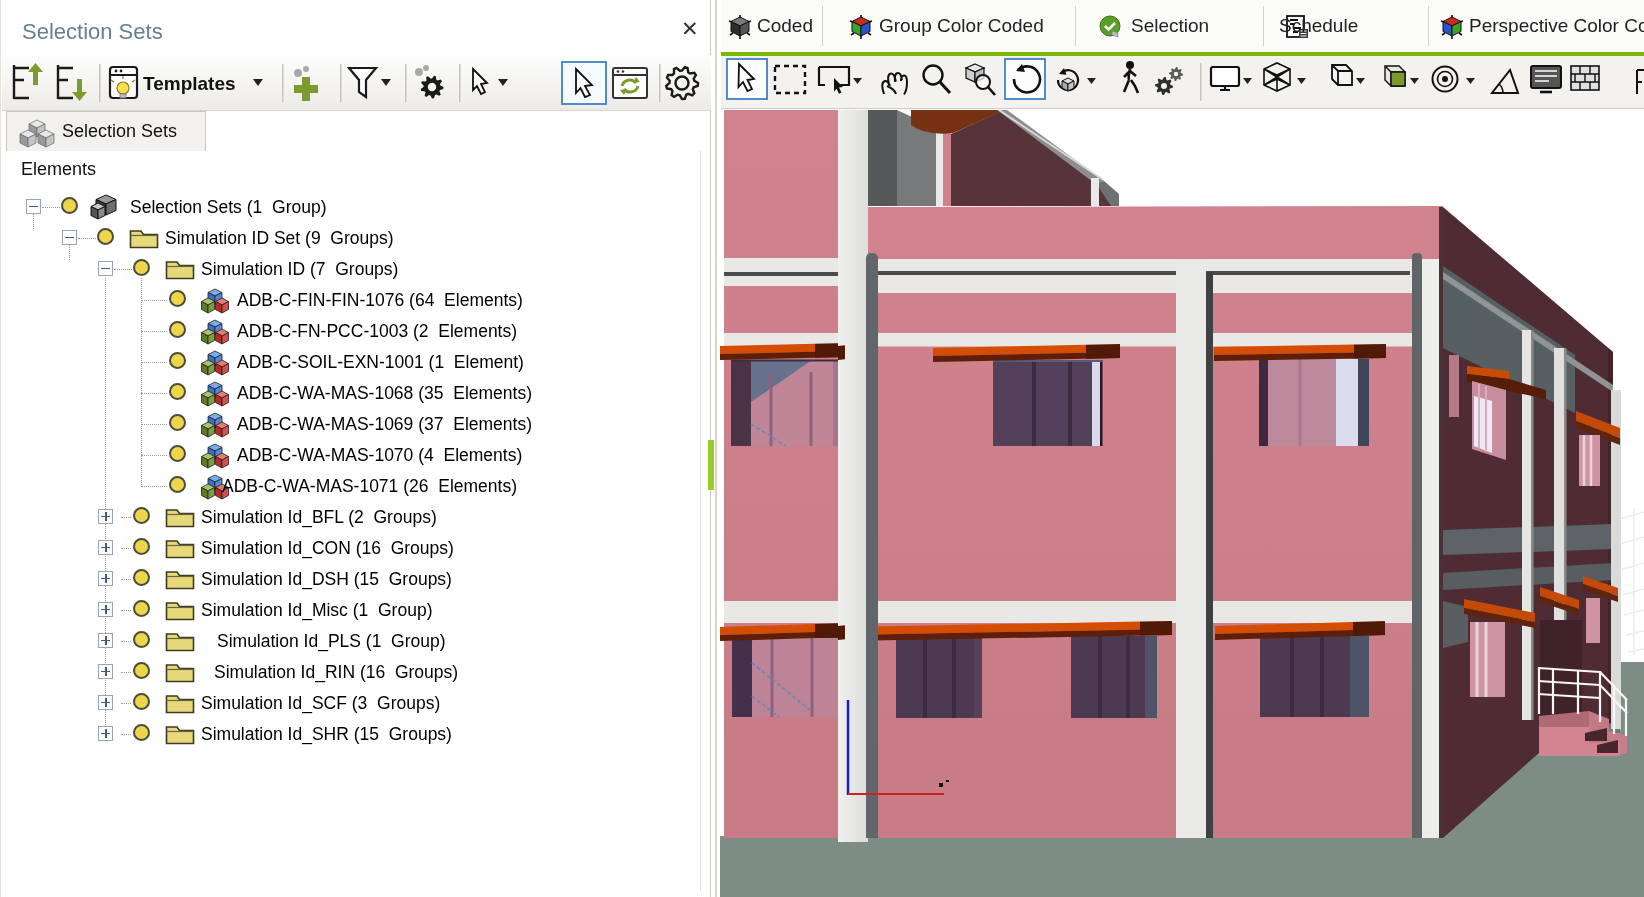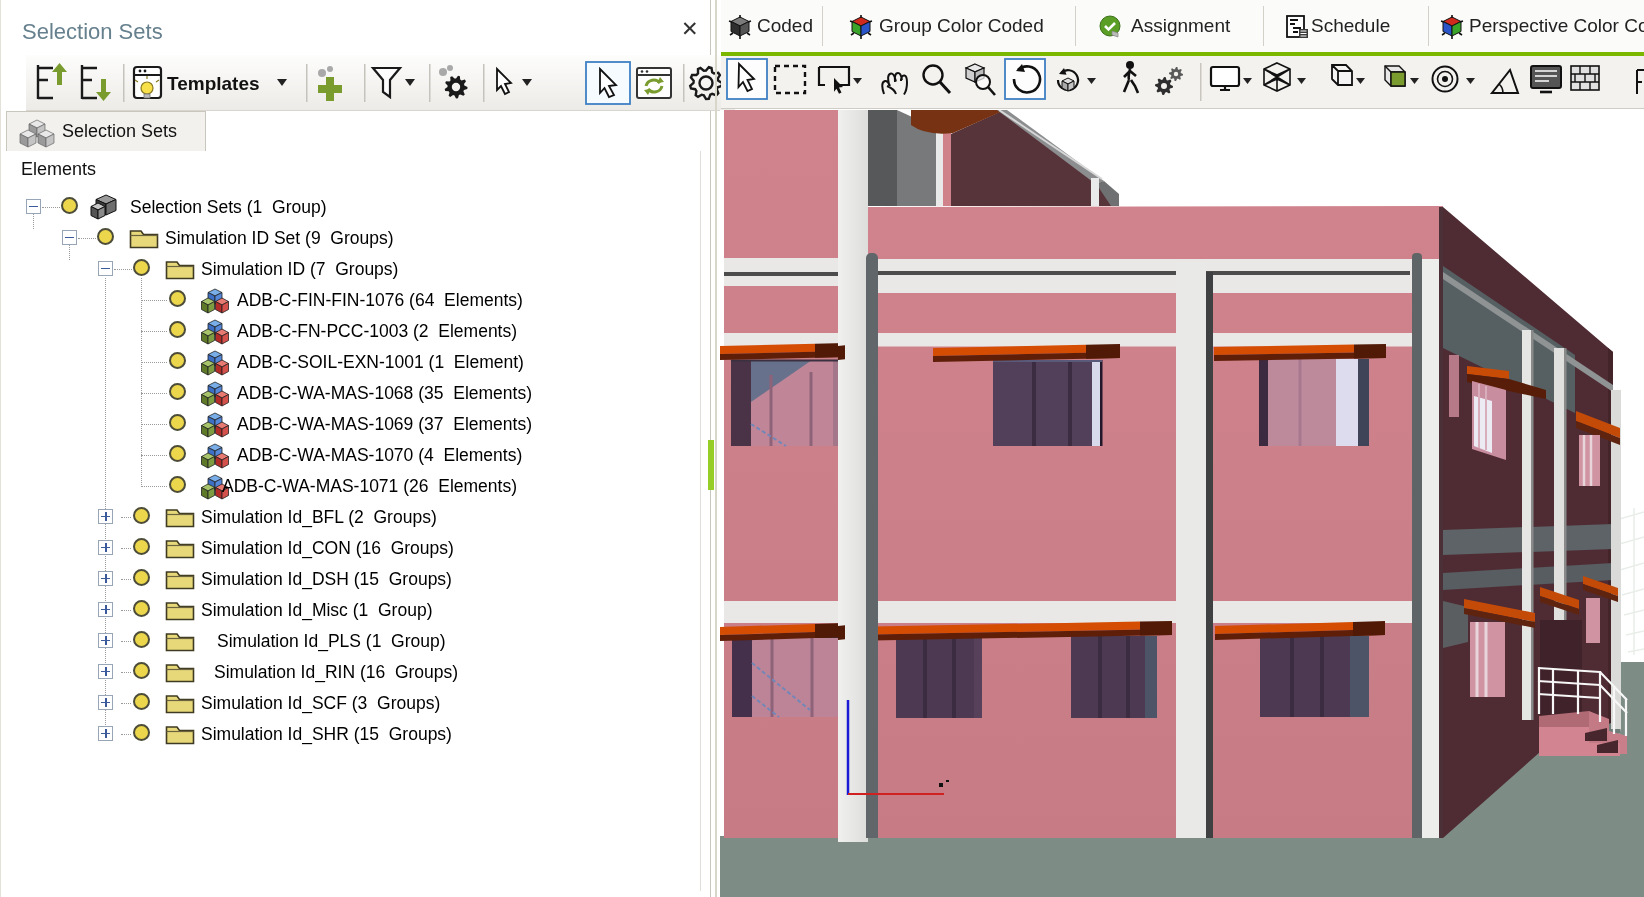--- a/index.html
+++ b/index.html
@@ -1,21 +1,21 @@
 <!DOCTYPE html>
 <html><head>
 <meta charset="utf-8">
 <style>
 html,body{margin:0;padding:0;width:1644px;height:897px;overflow:hidden;background:#fff;
 font-family:"Liberation Sans",sans-serif;}
 *{box-sizing:border-box;}
 #panel{position:absolute;left:0;top:0;width:711px;height:897px;background:#fff;border-left:1px solid #e3e1da;border-right:1px solid #c9c7bd;}
 #ptitle{position:absolute;left:21px;top:19px;font-size:22px;color:#66808e;}
 #pclose{position:absolute;left:680px;top:17px;font-size:21px;color:#333;}
-#ptoolbar{position:absolute;left:1px;top:55px;width:709px;height:56px;background:linear-gradient(#fdfdfc,#edebe7);border-bottom:1px solid #d9d6cf;margin-left:24px;}
+#ptoolbar{position:absolute;left:1px;top:55px;width:709px;height:56px;background:linear-gradient(#fdfdfc,#edebe7);border-bottom:1px solid #d9d6cf;}
 #ptab{position:absolute;left:5px;top:111px;width:200px;height:40px;background:#f2f1ee;border:1px solid #c9c7bd;border-bottom:none;}
 #ptabtxt{position:absolute;left:55px;top:9px;font-size:18px;color:#111;}
 #tree{position:absolute;left:8px;top:151px;width:692px;height:740px;background:#fff;border-right:1px solid #e0ded6;}
 #struct{position:absolute;left:12px;top:8px;font-size:18px;color:#111;}
 .row{position:absolute;height:31px;}
 .lbl{position:absolute;top:5px;font-size:17.5px;color:#000;white-space:nowrap;}
 .ebox{position:absolute;top:7px;width:15px;height:15px;background:#fff;border:1px solid #97a5b7;}
 .ebox i{position:absolute;left:2px;top:6px;width:9px;height:1.6px;background:#3b5a9b;}
 .ebox b{position:absolute;left:6px;top:2px;width:1.6px;height:9px;background:#3b5a9b;}
 .circ{position:absolute;top:5px;width:17px;height:17px;border-radius:50%;background:#ecd64c;border:2px solid #4c4c38;}
@@ -408,28 +408,28 @@
         <path d="M21 6.5 L12 11 L12 21 L21 16.5 Z" fill="#2a55c8"></path>
         <path d="M12 0 v3 M1 6 l3 1 M23 6 l-3 1 M12 21 v3 M2 20 l3-2 M22 20 l-3-2" stroke="#111" stroke-width="1.6" fill="none"></path>
       </g>
     </svg>
     <div class="rtabtxt" style="left:158px">Group Color Coded</div>
     <svg style="position:absolute;left:377px;top:15px" width="24" height="24" viewBox="0 0 24 24">
       <circle cx="12" cy="11" r="10" fill="#5a9e26" stroke="#3c701a" stroke-width="1"></circle>
       <path d="M7 11 l3.5 3.5 L17 8" fill="none" stroke="#fff" stroke-width="2.6"></path>
       <path d="M14 16 l6 2 v4 l-6 -2 z" fill="#bbb" stroke="#888" stroke-width="0.7"></path>
     </svg>
-    <div class="rtabtxt" style="left:410px">Assignment</div>
+    <div class="rtabtxt" style="left:410px">Selection</div>
     <svg style="position:absolute;left:564px;top:15px" width="24" height="24" viewBox="0 0 24 24">
       <rect x="2" y="1" width="17" height="21" fill="#fff" stroke="#111" stroke-width="1.8"></rect>
       <path d="M5 5 h8 M5 9 h5 M8 13 h8 M8 17 h5" stroke="#111" stroke-width="2"></path>
       <rect x="14" y="14" width="9" height="9" fill="#3a3a3a"></rect>
       <path d="M15.5 16 h6 M15.5 18.5 h6 M15.5 21 h6" stroke="#fff" stroke-width="1"></path>
     </svg>
-    <div class="rtabtxt" style="left:590px">Schedule</div>
+    <div class="rtabtxt" style="left:558px">Schedule</div>
     <svg style="position:absolute;left:719px;top:15px" width="24" height="24" viewBox="0 0 24 24">
       <g stroke="#111" stroke-width="1">
         <path d="M12 2 L21 6.5 L12 11 L3 6.5 Z" fill="#d02a1e"></path>
         <path d="M3 6.5 L12 11 L12 21 L3 16.5 Z" fill="#2a55c8"></path>
         <path d="M21 6.5 L12 11 L12 21 L21 16.5 Z" fill="#3aa32a"></path>
         <path d="M12 0 v3 M1 6 l3 1 M23 6 l-3 1 M12 21 v3 M2 20 l3-2 M22 20 l-3-2" stroke="#111" stroke-width="1.6" fill="none"></path>
       </g>
     </svg>
     <div class="rtabtxt" style="left:748px">Perspective Color Co</div>
   </div>

